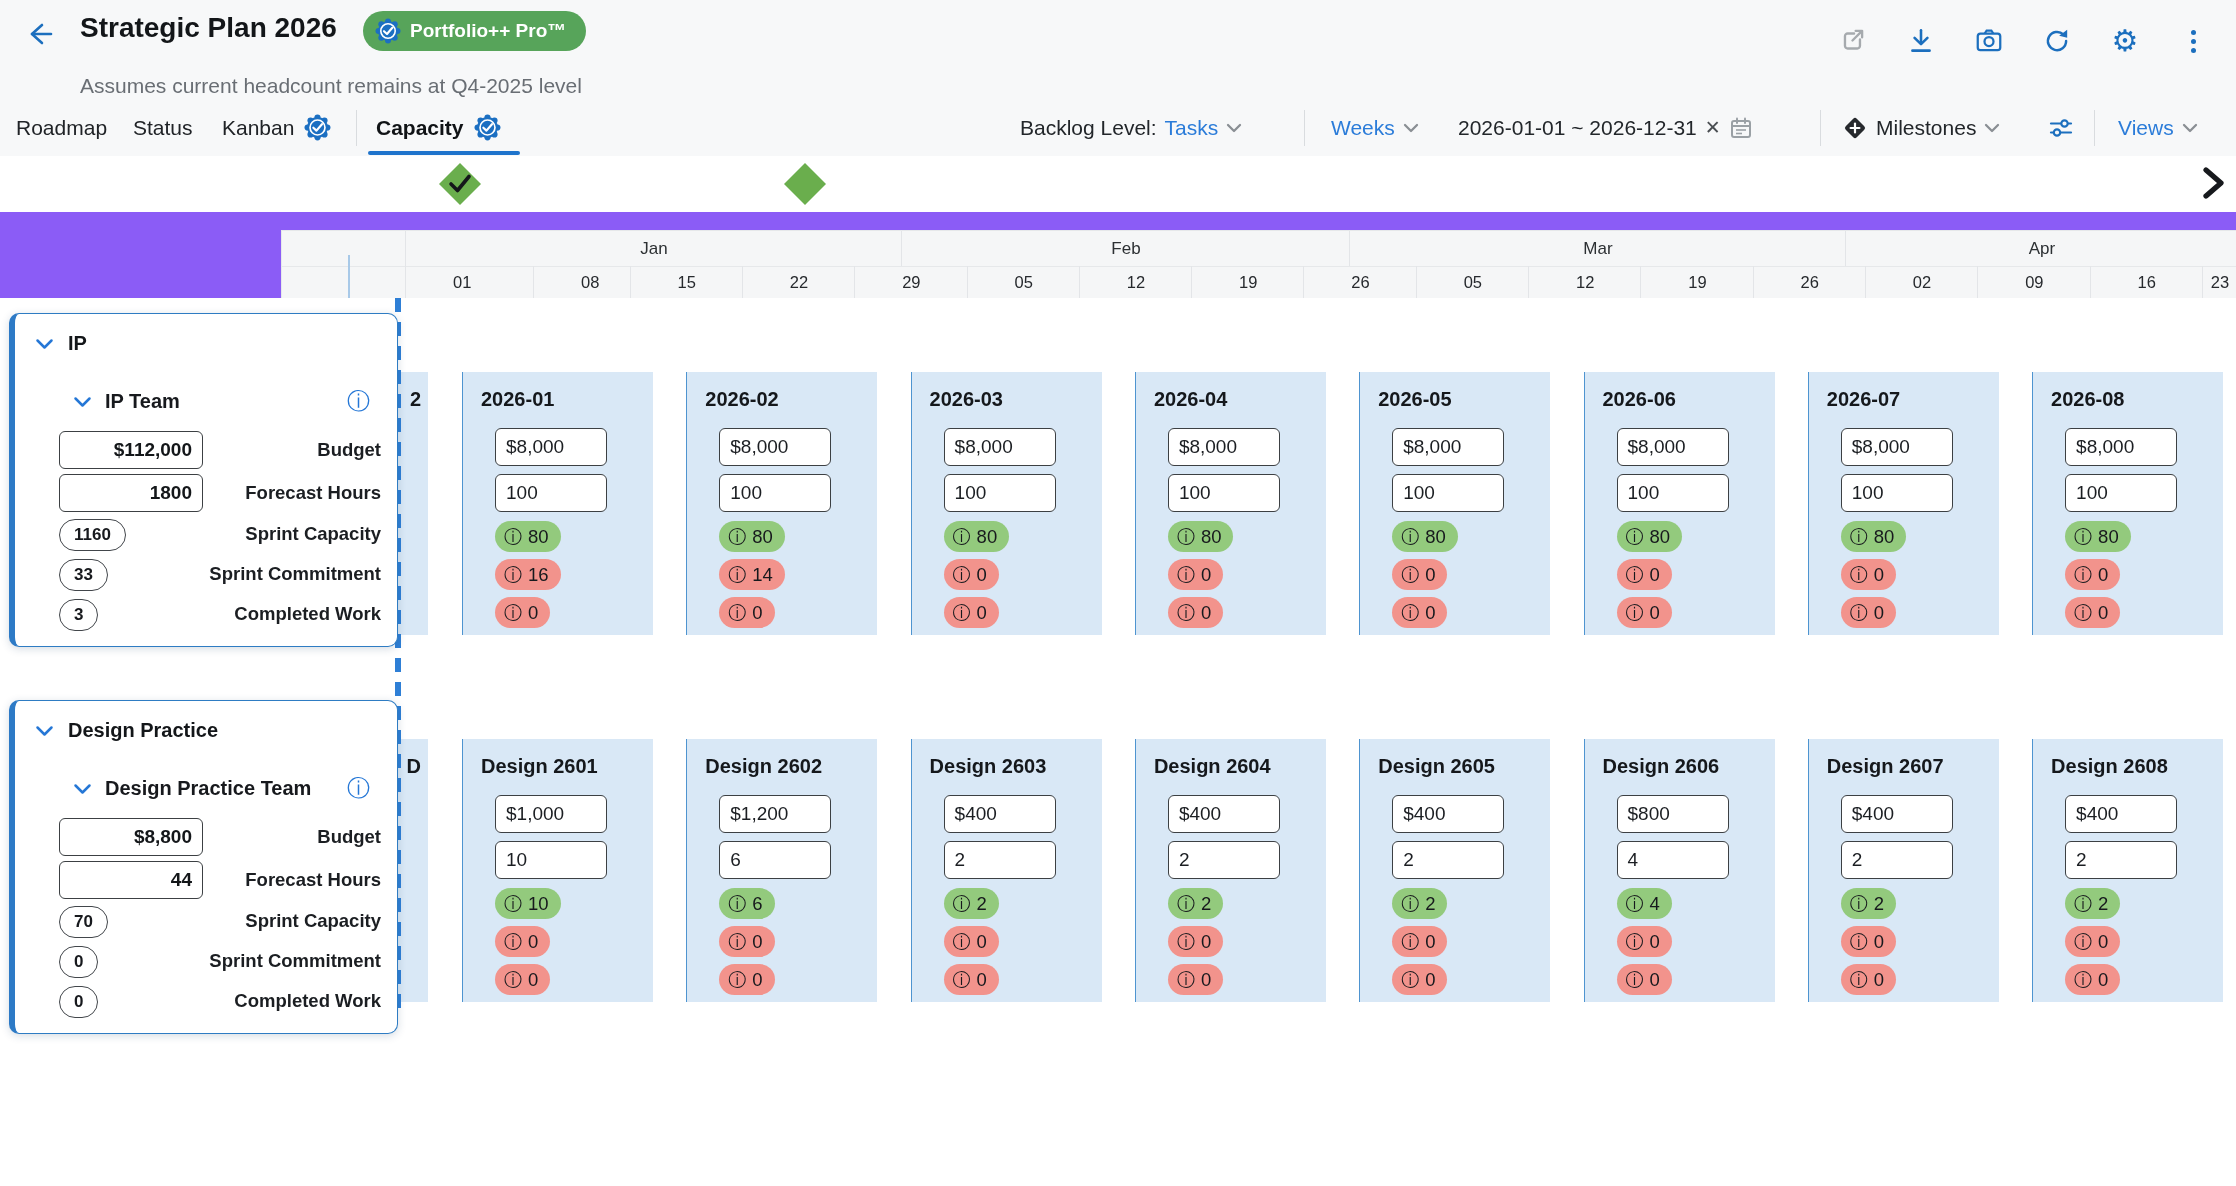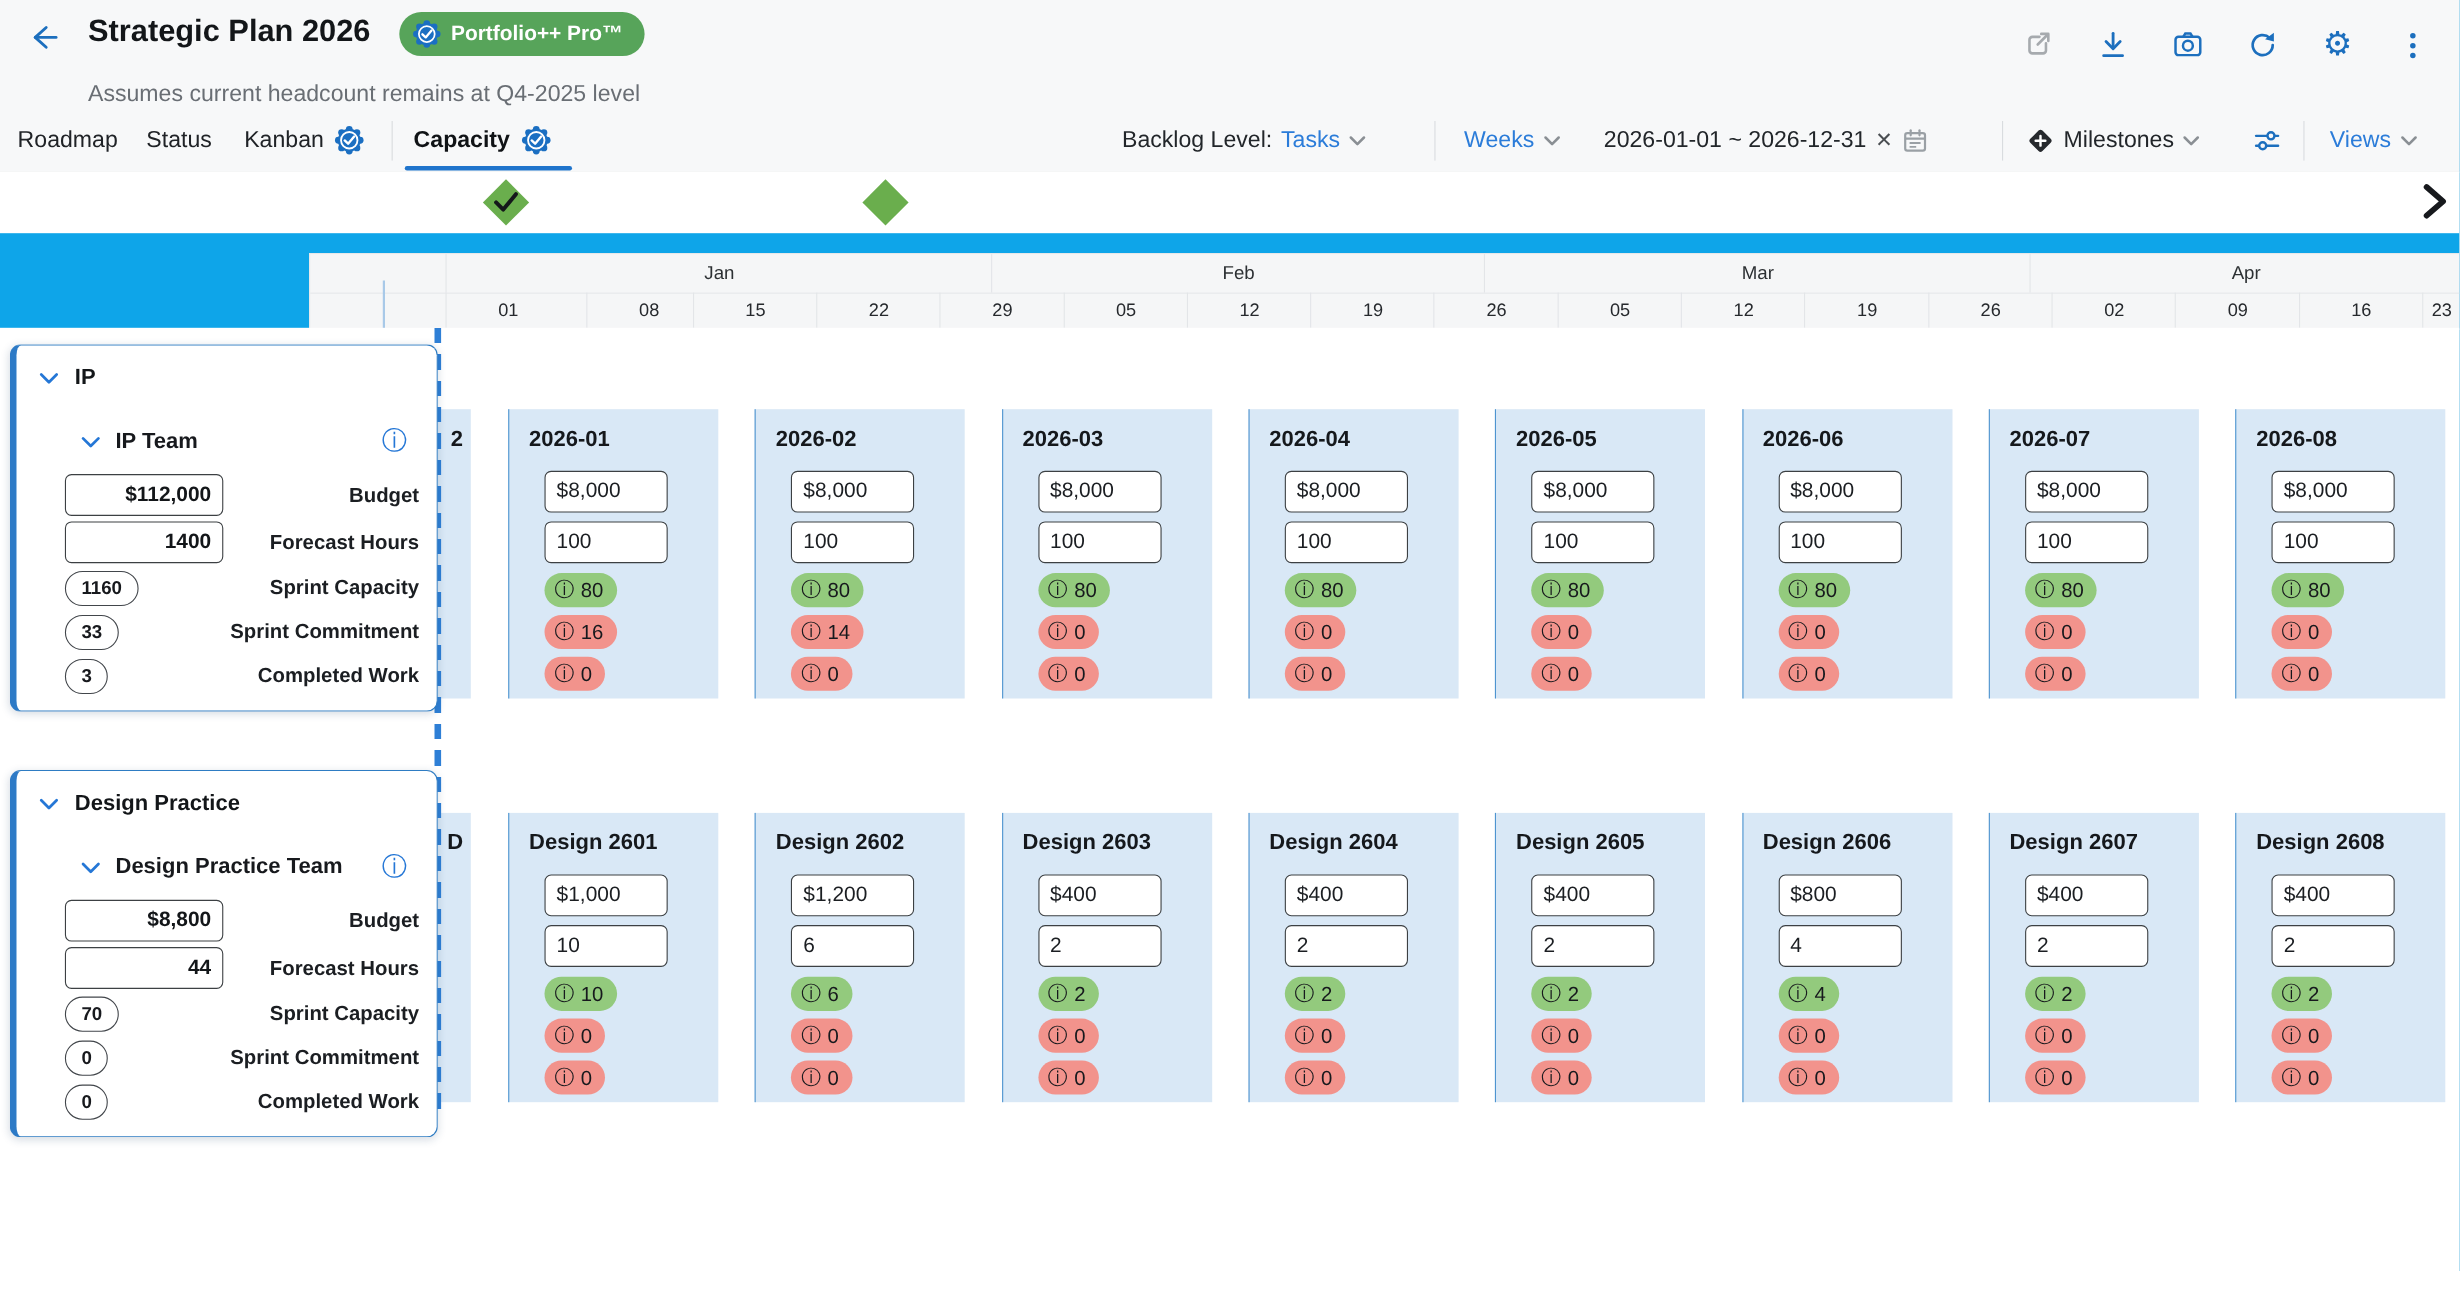--- a/index.html
+++ b/index.html
@@ -1,16 +1,16 @@
 <!DOCTYPE html>
 <html><head>
 <meta charset="utf-8">
 <style>
   html,body{margin:0;padding:0;background:#eceef0;font-family:"Liberation Sans",sans-serif;}
-  .app{position:relative;width:2236px;height:1186px;background:#0ea5e9;overflow:hidden;
+  .app{position:relative;width:2236px;height:1186px;background:#8b5cf6;overflow:hidden;
        -webkit-font-smoothing:antialiased;color:#17191d;}
   
   .topbar{position:absolute;left:0;top:0;width:2236px;height:100px;background:#f7f8f9;}
   .tabbar{position:absolute;left:0;top:100px;width:2236px;height:56px;background:#f7f8f9;
           border-bottom:1px solid #e2e4e7;}
   .back-btn{position:absolute;left:24px;top:18px;width:32px;height:32px;cursor:pointer;}
   .page-title{position:absolute;left:80px;top:12px;font-size:28px;font-weight:bold;color:#131619;}
   .pro-pill{position:absolute;left:363px;top:11px;height:40px;border-radius:20px;background:#57a45a;
             display:flex;align-items:center;gap:9px;padding:0 20px 0 12px;color:#ffffff;
             font-size:19px;font-weight:bold;}
@@ -599,21 +599,21 @@
     </div>
     <div class="team-head">
       <svg class="chev" width="19" height="12" viewBox="0 0 19 12">
   <polyline points="2.5,2.5 9.5,9.5 16.5,2.5" fill="none" stroke="#2577d6" stroke-width="2.5" stroke-linecap="round" stroke-linejoin="round"></polyline>
           </svg>
           <span>IP Team</span>
     </div>
     <span class="info">ⓘ</span>
     <div class="metric-input" style="top:117px">$112,000</div>
         <div class="metric-label" style="top:124.5px">Budget</div>
-        <div class="metric-input" style="top:160px">1400</div>
+        <div class="metric-input" style="top:160px">1800</div>
         <div class="metric-label" style="top:167.5px">Forecast Hours</div>
         <div class="metric-pill" style="top:205px">1160</div>
         <div class="metric-label" style="top:209px">Sprint Capacity</div>
         <div class="metric-pill" style="top:245px">33</div>
         <div class="metric-label" style="top:249px">Sprint Commitment</div>
         <div class="metric-pill" style="top:285px">3</div>
         <div class="metric-label" style="top:289px">Completed Work</div>
   </div>
   <div class="panel" style="top:700px">
     <div class="grp-head">

